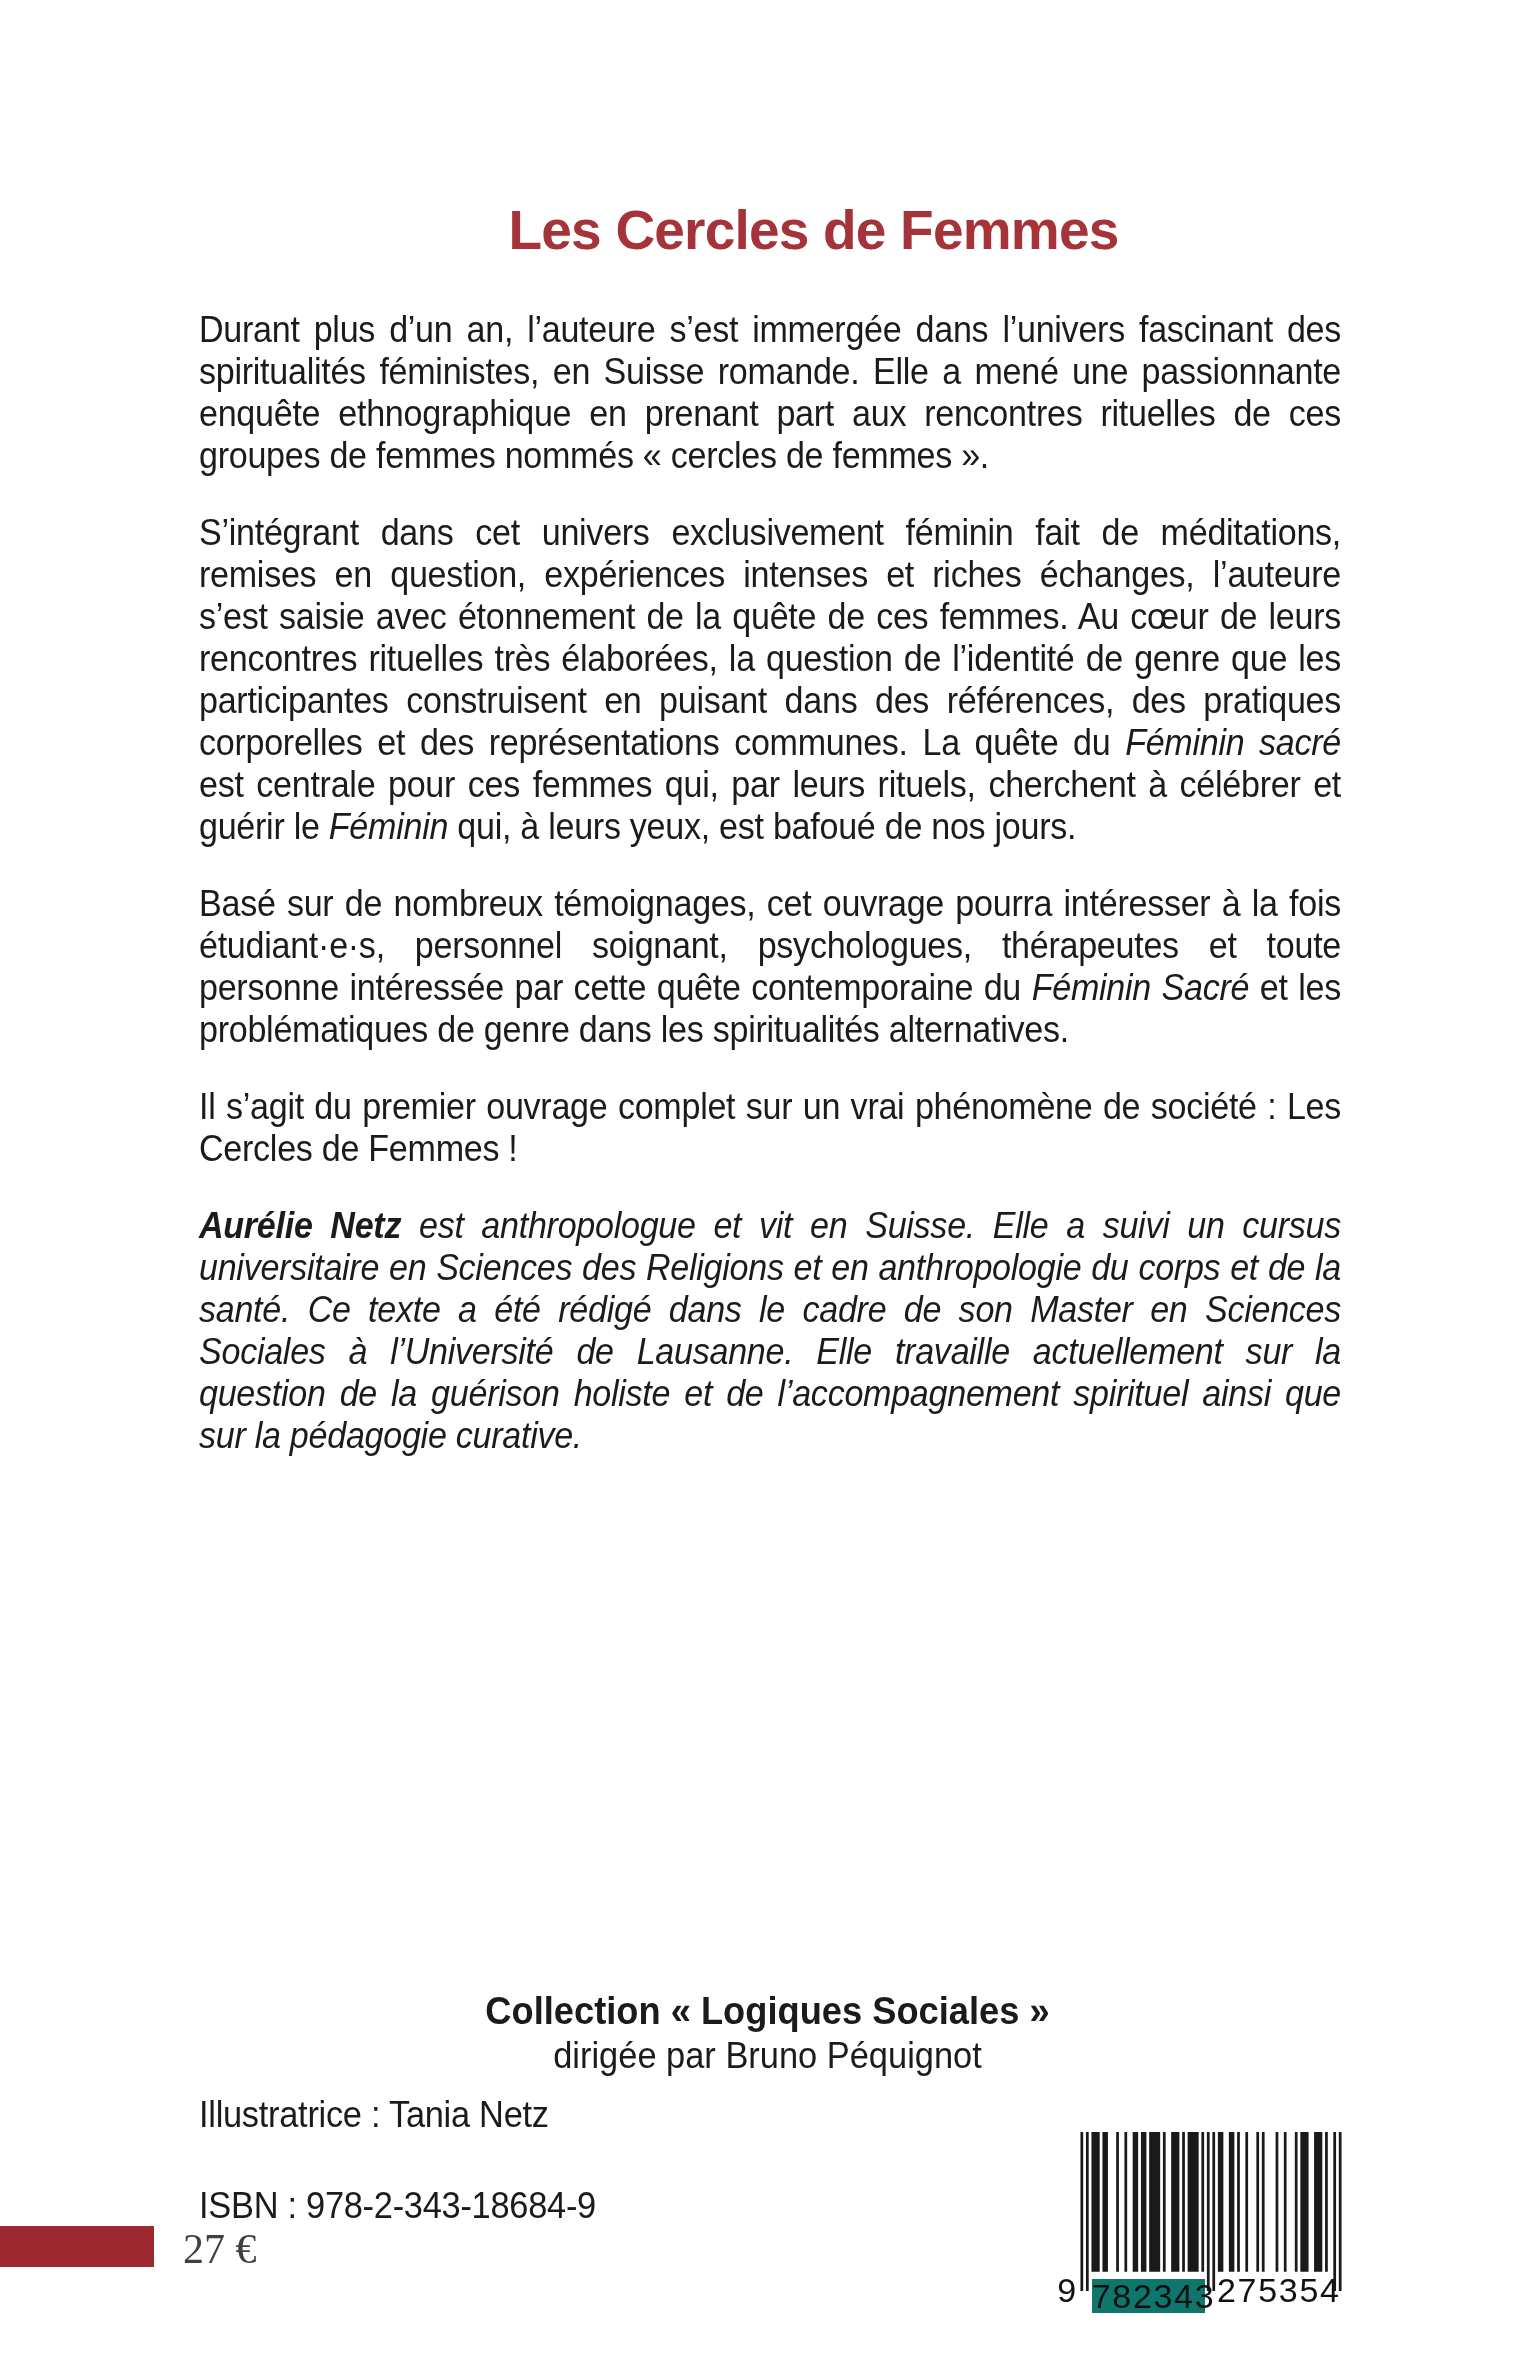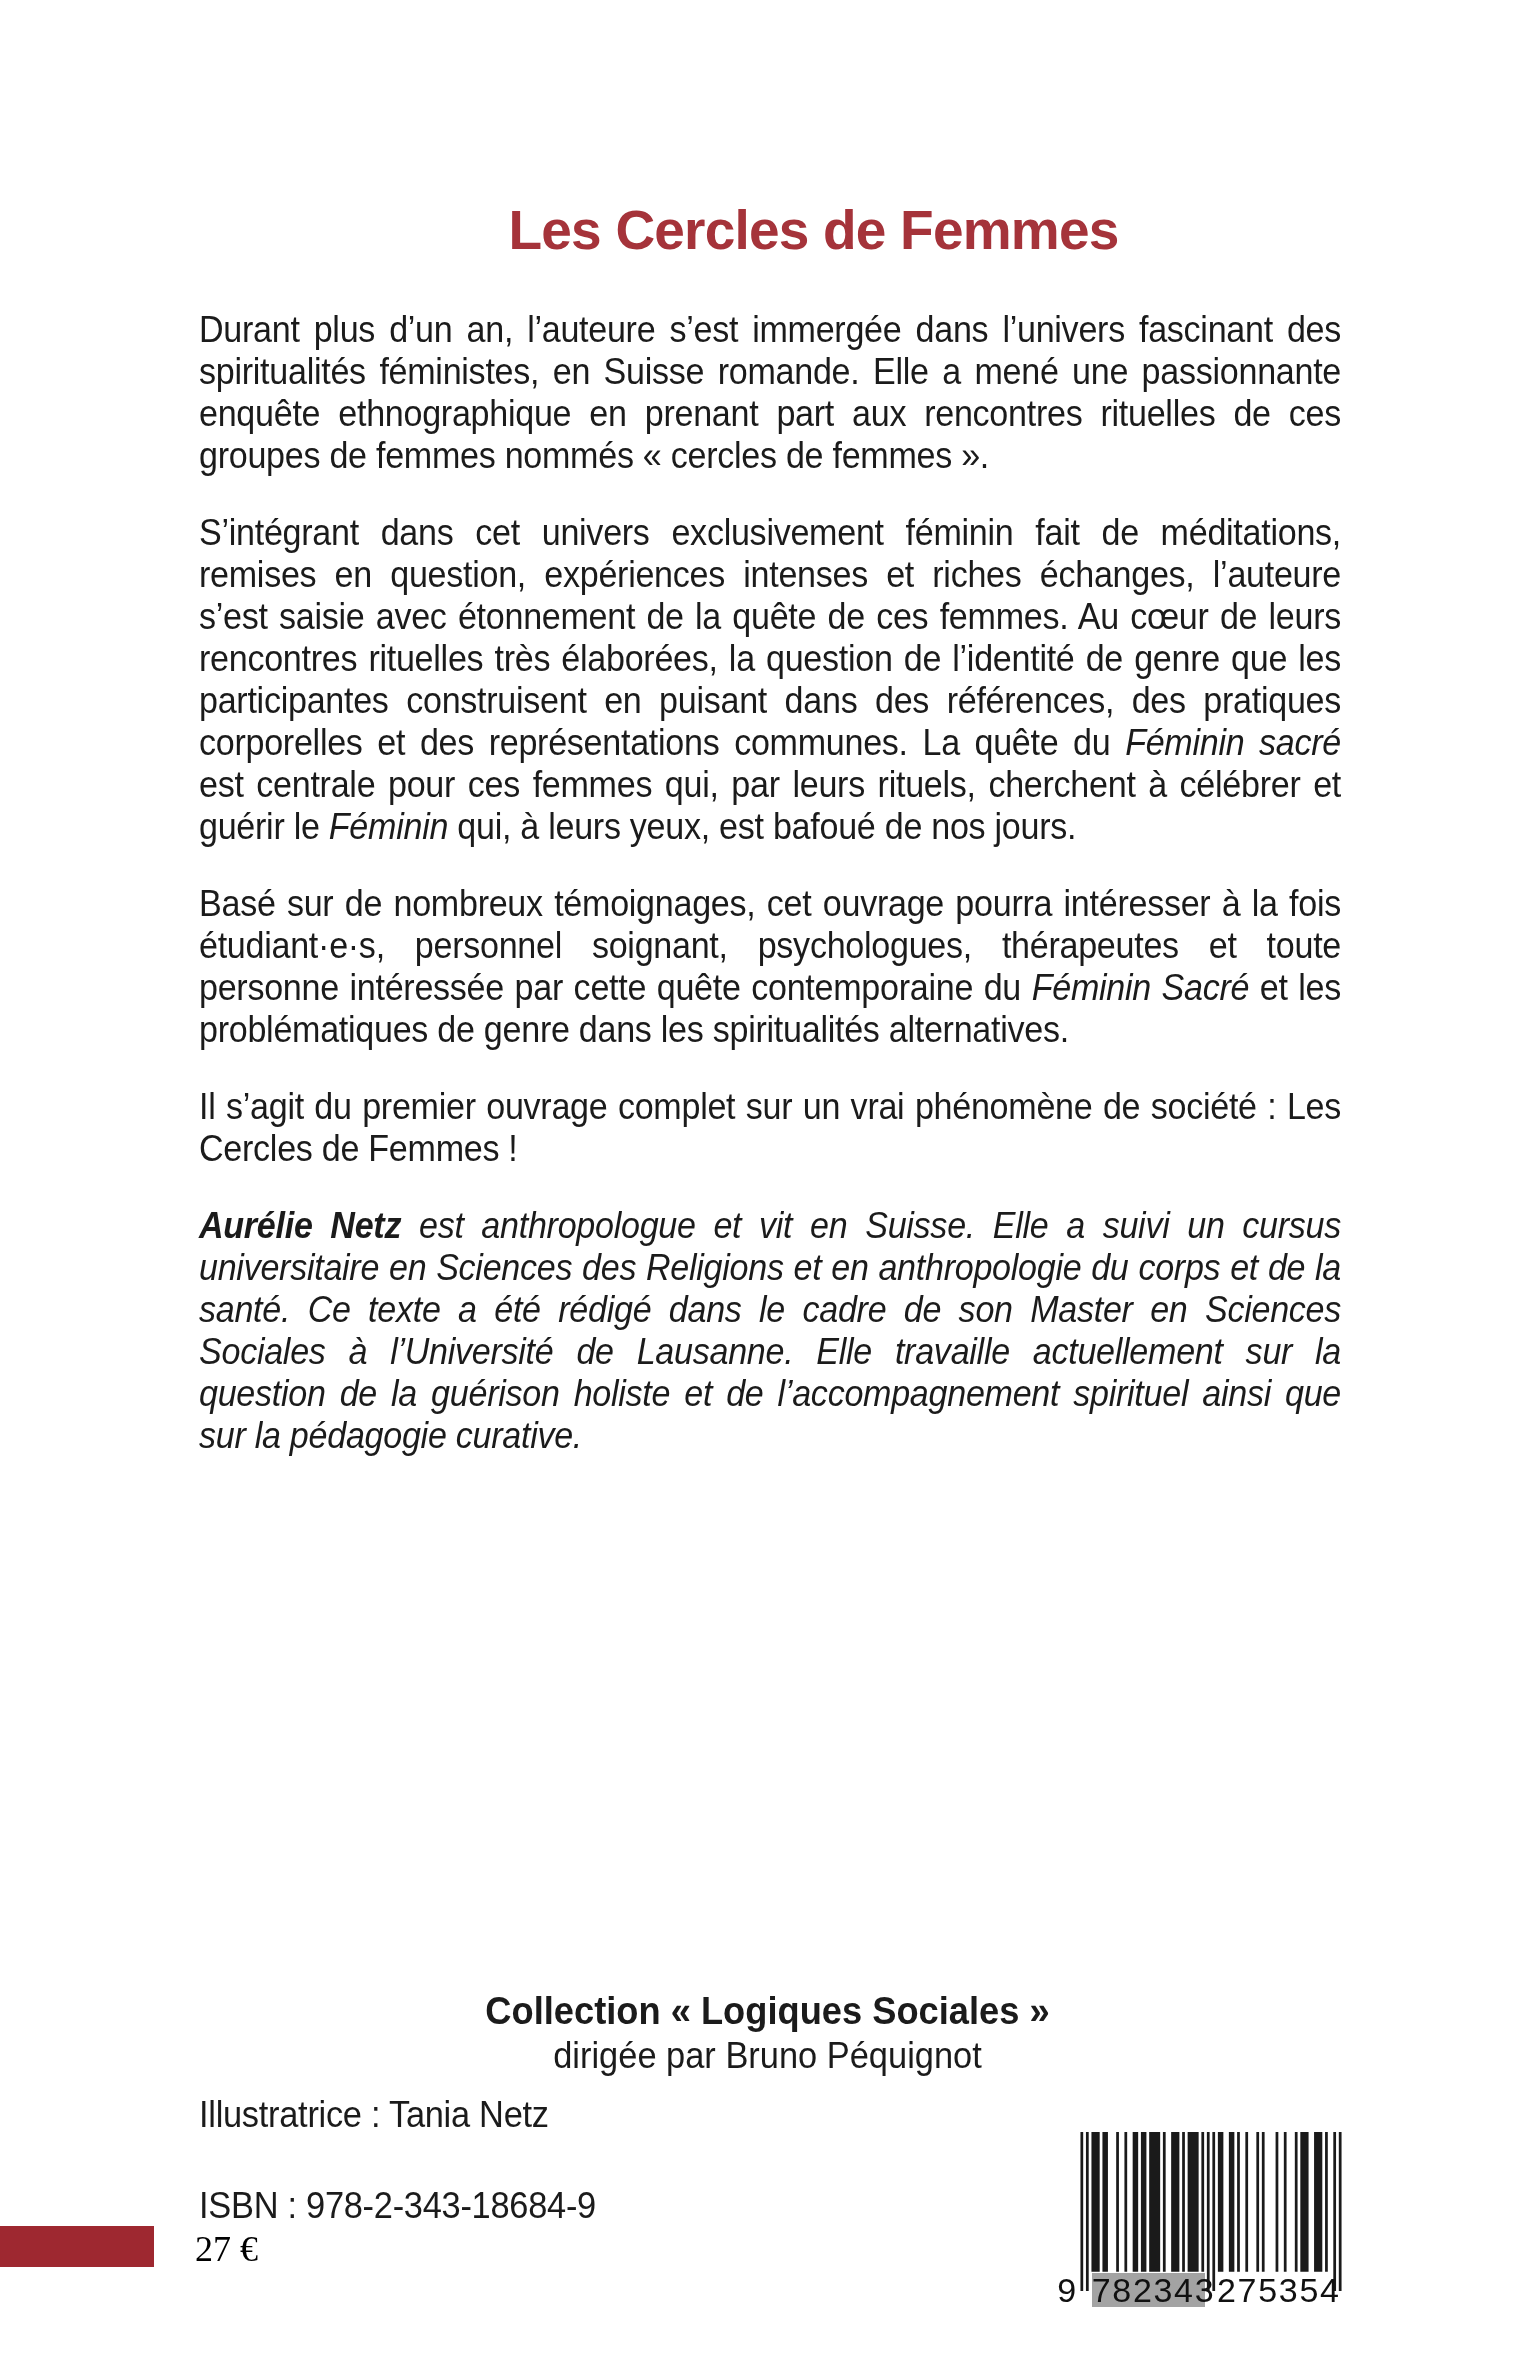--- a/index.html
+++ b/index.html
@@ -47,45 +47,45 @@
   .credit-line {
     position: absolute; left: 199px;
     font-size: 37px; line-height: 42px;
     letter-spacing: -0.3px;
     transform: scaleX(0.93); transform-origin: 0 50%;
   }
   .illustrator-line { top: 2094px; }
   .isbn-line { top: 2185px; }
 
   .price-line {
-    position: absolute; left: 195px; top: 2228px;
+    position: absolute; left: 183px; top: 2228px;
     font-family: "Liberation Serif", serif;
-    font-size: 36px; line-height: 42px;
-    color: #000000;
+    font-size: 42px; line-height: 42px;
+    color: #404040;
   }
 
   .red-bar {
     position: absolute; left: 0; top: 2226px;
     width: 154px; height: 41px;
     background: #9e2830;
   }
 
   .barcode {
     position: absolute; left: 1080px; top: 2132px;
     width: 262px; height: 176px;
   }
   .barcode svg { position: absolute; left: 0; top: 0; }
   .barcode-digit {
     position: absolute;
     font-size: 34px; line-height: 34px;
     color: #111; letter-spacing: 1.7px;
     text-align: center;
   }
   .bd-left  { left: -25px; top: 141px; width: 25px; }
-  .bd-g1    { left: 11.7px;  top: 141px; width: 113px; background: #a3a3a3; }
+  .bd-g1    { left: 11.7px;  top: 147px; width: 113px; background: #0f766e; }
   .bd-g2    { left: 137px; top: 141px; width: 113px; background: #fff; }
 </style>
 </head>
 <body>
 
 <div class="quote-deco">
   
   
 </div>
 

